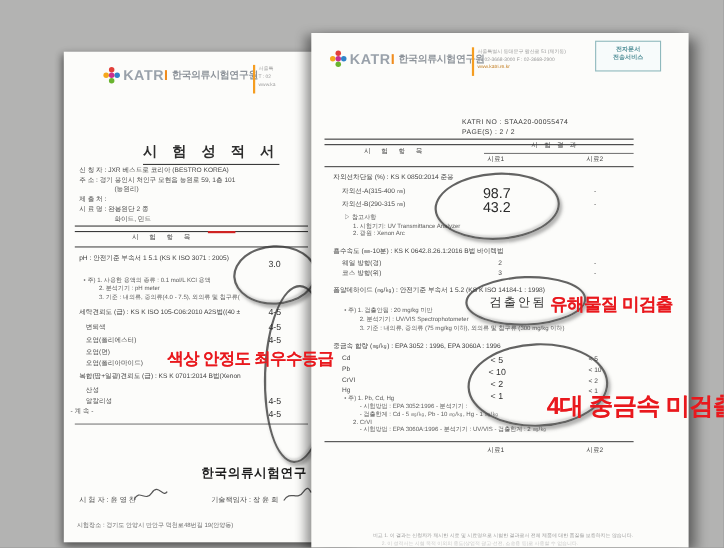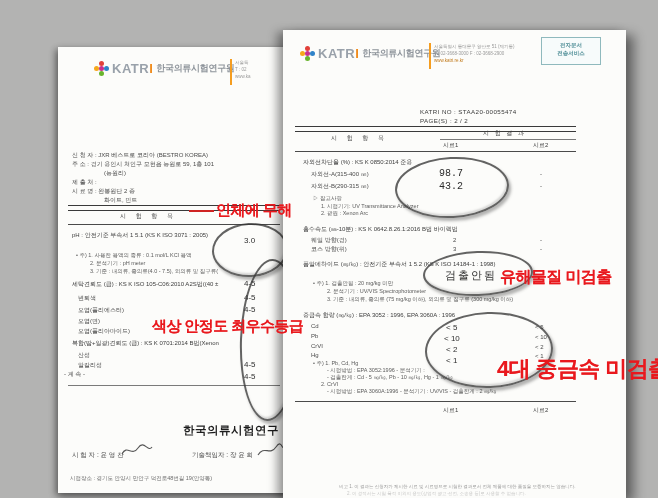--- a/index.html
+++ b/index.html
@@ -8,21 +8,21 @@
   .doc { position:absolute; background:#fcfcfa; overflow:hidden;padding-left:40px; }
   .doc.back  { left:58px; top:47px; width:225px; height:446px;
                box-shadow:0 4px 8px rgba(0,0,0,.40), -3px 2px 6px rgba(0,0,0,.25); }
   .doc.front { left:283px; top:30px; width:303px; height:468px;
                box-shadow:-6px 2px 9px rgba(0,0,0,.38), 8px 5px 11px rgba(0,0,0,.45); }
   .t   { position:absolute; color:#4a4a4a; font-size:6px; line-height:1.2; white-space:nowrap; }
   .t.hd{ color:#3c3c3c; }
   .t.sm{ font-size:5.5px; color:#5c5c5c; }
   .t.xs{ font-size:4.5px; color:#9a9a9a; }
   .t.val { font-size:8px; color:#2f2f2f; }
-  .t.big { font-size:10px; color:#2b2b2b;font-family:Liberation Mono, monospace; }
+  .t.big { font-size:13px; color:#2b2b2b; }
   .t.mono{ font-size:6.2px; color:#3a3a3a; letter-spacing:.4px; }
   .hr  { position:absolute; height:1px; background:#4a4a4a; }
   .hr.thin { background:#7a7a7a; }
   .hr.dbl { height:4px; background:none; border-top:1.2px solid #3a3a3a; border-bottom:1px solid #3a3a3a; }
   .oval { position:absolute; border:2px solid rgba(55,55,55,.78); border-radius:50%;
           box-shadow:2px 3px 3px rgba(60,60,60,.38), inset -1px -2px 2px rgba(130,130,130,.3); }
   .red { position:absolute; color:#e9181d; font-weight:800; white-space:nowrap; letter-spacing:-.6px;
          text-shadow:0 0 .4px rgba(233,24,29,.6); }
   .redline { position:absolute; height:2px; background:#cf2322; }
   .logo { position:absolute; display:flex; align-items:center; gap:3px; }
@@ -55,20 +55,21 @@
         <i style="left:5px; top:5px;  width:5px;height:5px; background:#c9308f;"></i>
       </span>
       <span class="kat"><span>KATR</span><span class="idot">I</span></span>
       <span class="org">한국의류시험연구원</span>
     </div>
     <div class="vbar" style="left:172px; top:12px; height:26px;"></div>
     <div class="t xs" style="left:177px; top:13px;">서울특</div>
     <div class="t xs" style="left:177px; top:20px;">T : 02</div>
     <div class="t xs" style="left:177px; top:27px;">www.ka</div>
 
+    <div class="title" style="left:72px; top:82px;">시 험 성 적 서</div>
 
     <div class="t" style="left:14px; top:105px;">신 청 자  : JXR 베스트로 코리아 (BESTRO KOREA)</div>
     <div class="t" style="left:14px; top:114px;">주      소  : 경기 용인시 처인구 모현읍 능원로 59, 1층 101</div>
     <div class="t" style="left:46px; top:123px;">(능원리)</div>
     <div class="t" style="left:14px; top:132px;">제 출 처  :</div>
     <div class="t" style="left:14px; top:141px;">시 료 명  : 완봉원단 2 종</div>
     <div class="t" style="left:46px; top:150px;">화이트, 민트</div>
 
     <div class="hr dbl" style="left:10px; top:158px; width:212px;"></div>
     <div class="t hd" style="left:62px; top:166px; letter-spacing:4px;">시 험 항 목</div>
@@ -201,18 +202,17 @@
 
     <div class="t xs" style="left:56px; top:454px;">비고 1. 이 결과는 신청자가 제시한 시료 및 시료명으로 시험한 결과로서 전체 제품에 대한 품질을 보증하지는 않습니다.</div>
     <div class="t xs" style="left:64px; top:461px; opacity:.55;">2. 이 성적서는 시험 목적 이외의 용도(상업적 광고·선전, 소송용 등)로 사용할 수 없습니다.</div>
 
     <div class="oval" style="left:112px; top:127px; width:110px; height:57px; transform:rotate(-3deg);"></div>
     <div class="oval" style="left:140px; top:221px; width:106px; height:41px; transform:rotate(-2deg);"></div>
     <div class="oval" style="left:142px; top:282px; width:124px; height:72px; transform:rotate(-2deg);"></div>
   </div>
 
   <div class="redline" style="left:189px; top:210px; width:25px;"></div>
-  <div class="red" style="left:216px; top:201px; font-size:15px;">인체에 무해</div>
   <div class="red" style="left:152px; top:317px; font-size:15px;">색상 안정도 최우수등급</div>
   <div class="red" style="left:500px; top:267px; font-size:16px;">유해물질 미검출</div>
   <div class="red" style="left:497px; top:354px; font-size:22px;">4대 중금속 미검출</div>
 
 </div>
 
 </body></html>

